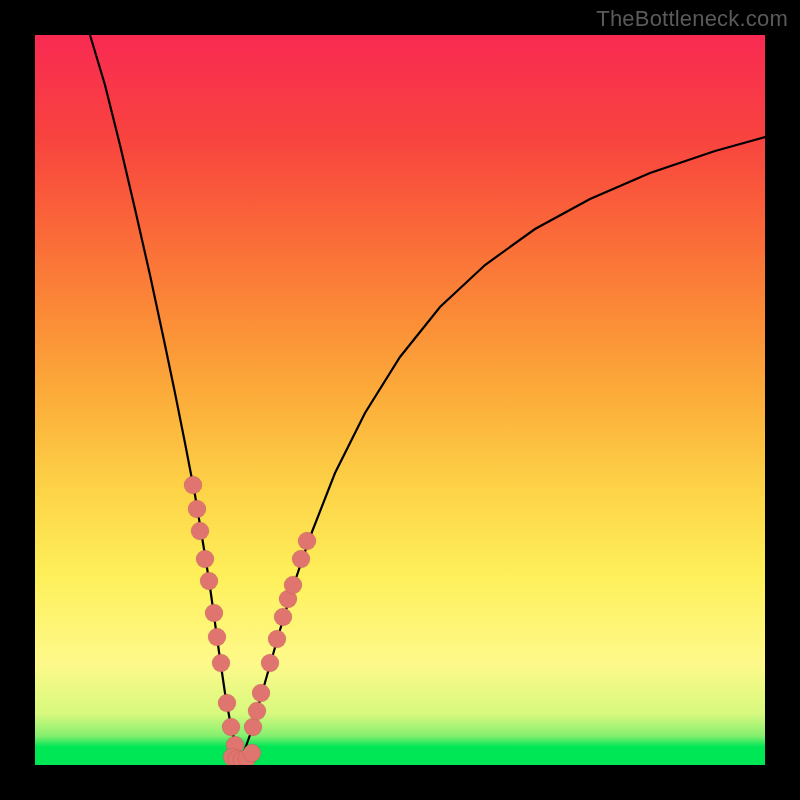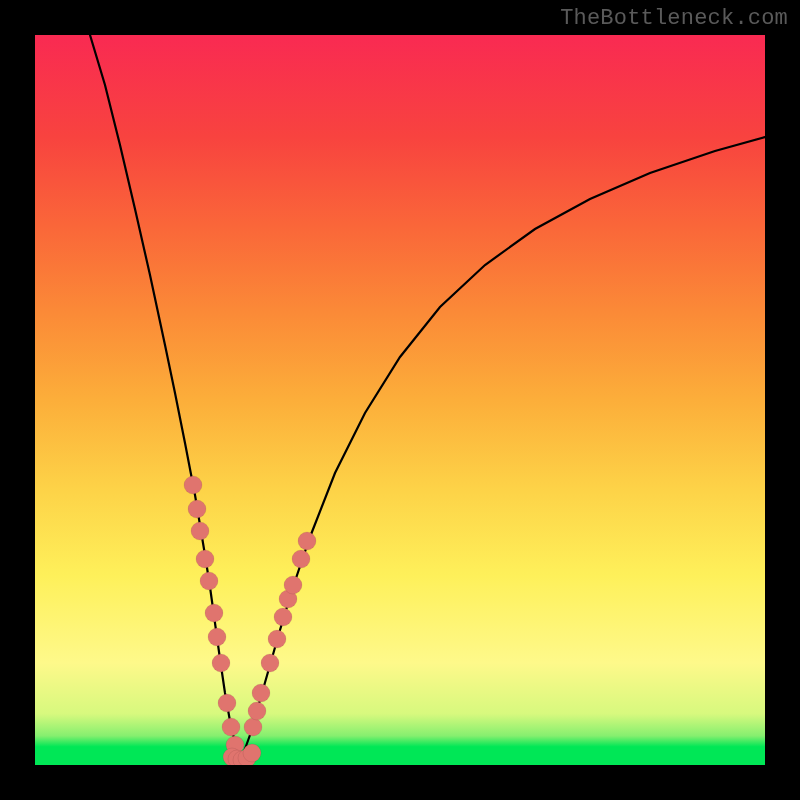--- a/index.html
+++ b/index.html
@@ -7,21 +7,21 @@
   .frame {
     position: relative;
     width: 800px;
     height: 800px;
     background: #000;
   }
   .watermark {
     position: absolute;
     top: 6px;
     right: 12px;
-    font-family: Liberation Mono, monospace;
+    font-family: Liberation Sans, sans-serif;
     font-size: 22px;
     font-weight: 500;
     color: #5a5a5a;
     letter-spacing: 0.2px;
     z-index: 10;
   }
   .plot-area {
     position: absolute;
     left: 35px;
     top: 35px;

